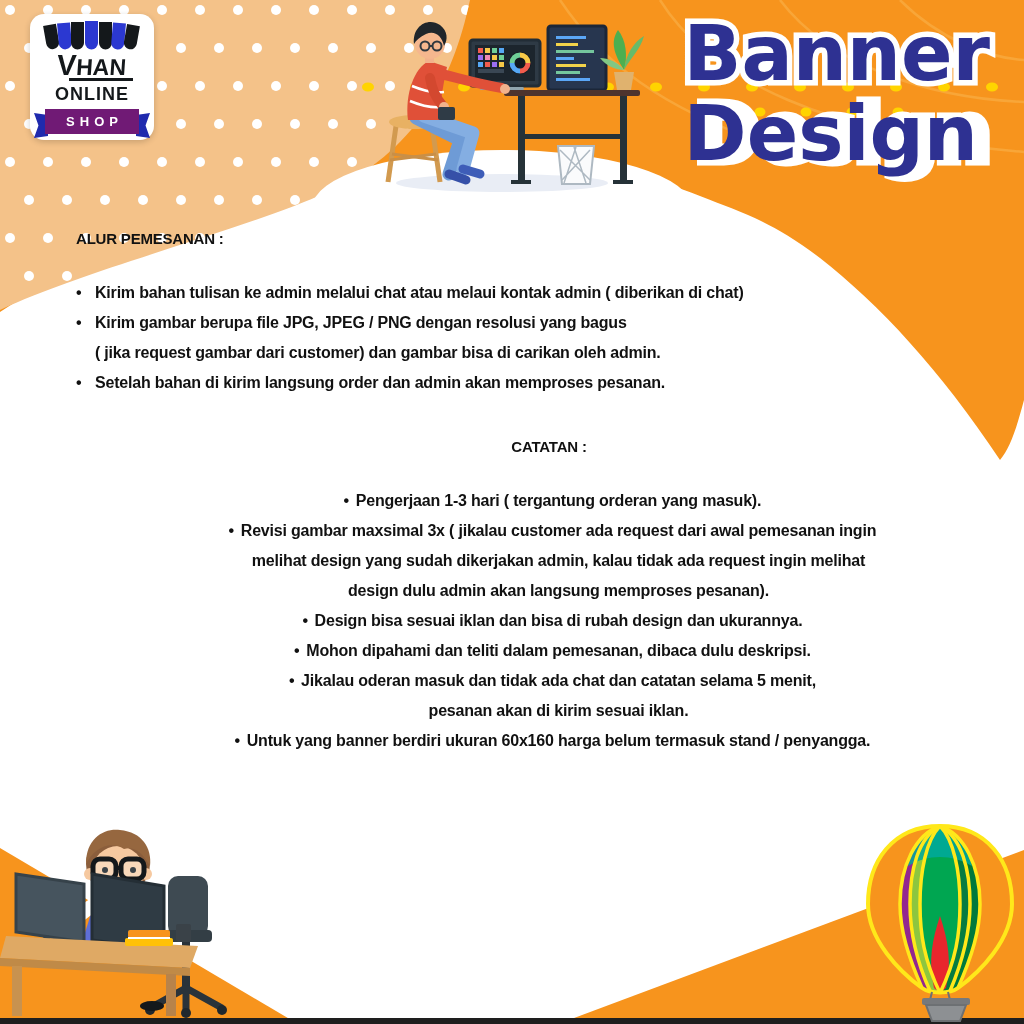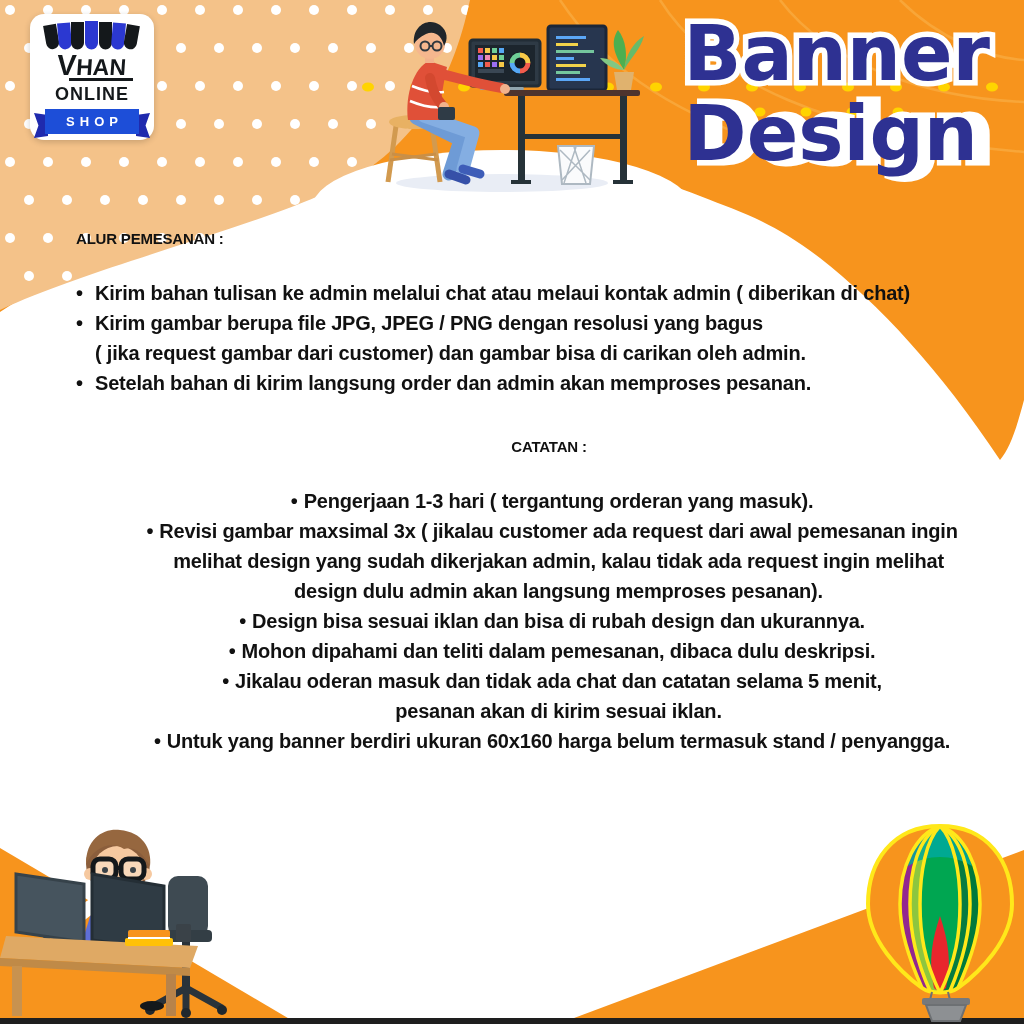--- a/index.html
+++ b/index.html
@@ -18,21 +18,21 @@
   }
   .awning{margin-top:7px;}
   .logo-name{
     font-weight:bold;font-size:23px;color:#14181B;letter-spacing:0;
     transform:skewX(-4deg);line-height:22px;margin-top:1px;
   }
   .logo-name::first-letter{font-size:29px;}
   .logo-underline{width:64px;height:3px;background:#14181B;margin:0 0 2px 18px;}
   .logo-online{font-weight:bold;font-size:18px;color:#14181B;letter-spacing:1px;line-height:22px;}
   .ribbon{
-    position:relative;margin-top:4px;width:94px;height:25px;background:#1d4ed8;
+    position:relative;margin-top:4px;width:94px;height:25px;background:#701a75;
     display:flex;align-items:center;justify-content:center;
   }
   .ribbon::before,.ribbon::after{
     content:"";position:absolute;top:4px;width:14px;height:25px;background:#1F2AAE;z-index:-1;
   }
   .ribbon::before{left:-11px;clip-path:polygon(0 0,100% 8%,100% 92%,0 100%,32% 50%);}
   .ribbon::after{right:-11px;clip-path:polygon(0 8%,100% 0,68% 50%,100% 100%,0 92%);}
   .ribbon-label{color:#ffffff;font-weight:bold;font-size:13px;letter-spacing:5px;padding-left:5px;}
 
   
@@ -46,21 +46,21 @@
     -webkit-text-stroke:11px #ffffff;
     text-shadow:0 0 3px #fff,3px 3px 0 #fff,-3px -3px 0 #fff,3px -3px 0 #fff,-3px 3px 0 #fff;
     z-index:0;
   }
   .title-line .fill{position:relative;color:#2E3192;z-index:1;}
 
   
   .content{position:absolute;left:76px;top:224px;width:946px;z-index:2;color:#111111;}
   .section-heading{font-size:15px;font-weight:bold;line-height:30px;letter-spacing:-0.2px;margin:0 0 24px 0;}
   .section+.section{margin-top:34px;text-align:center;}
-  .line{font-size:20px;font-weight:bold;line-height:30px;letter-spacing:-0.2px;white-space:nowrap;}
+  .line{font-size:16px;font-weight:bold;line-height:30px;letter-spacing:-0.2px;white-space:nowrap;}
   .bullet{display:inline-block;width:19px;}
   .cont{padding-left:19px;}
 
   .illus{position:absolute;z-index:2;}
 </style>
 </head>
 <body>
 
 <div class="canvas">
 

